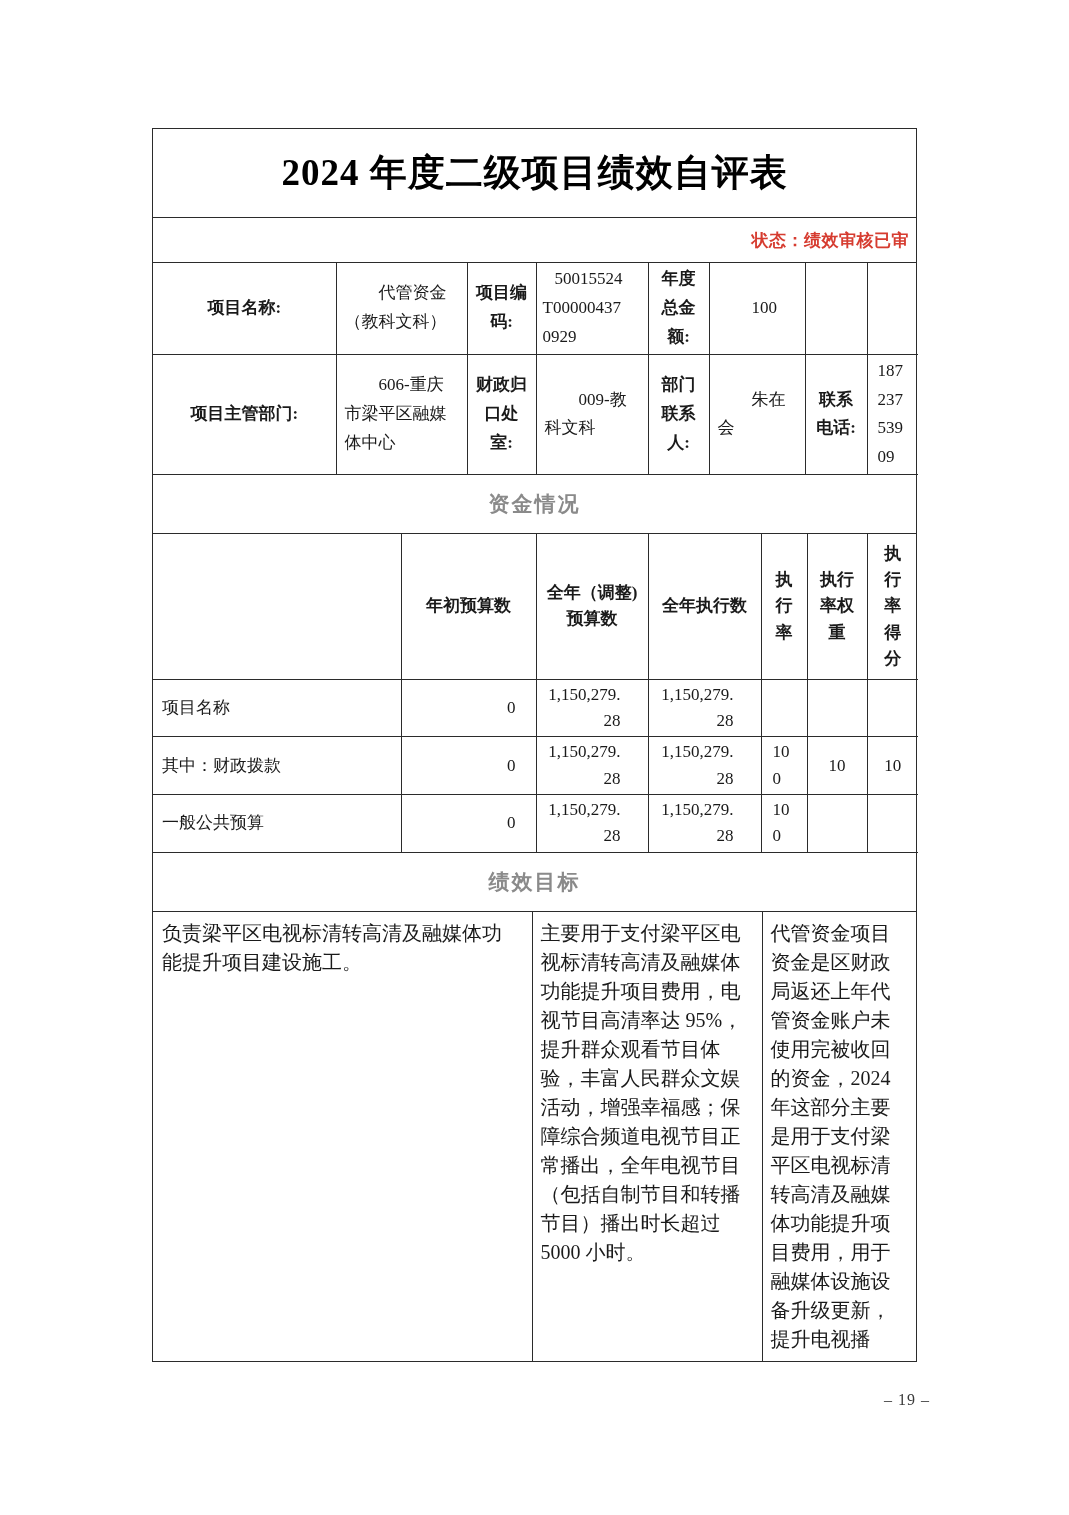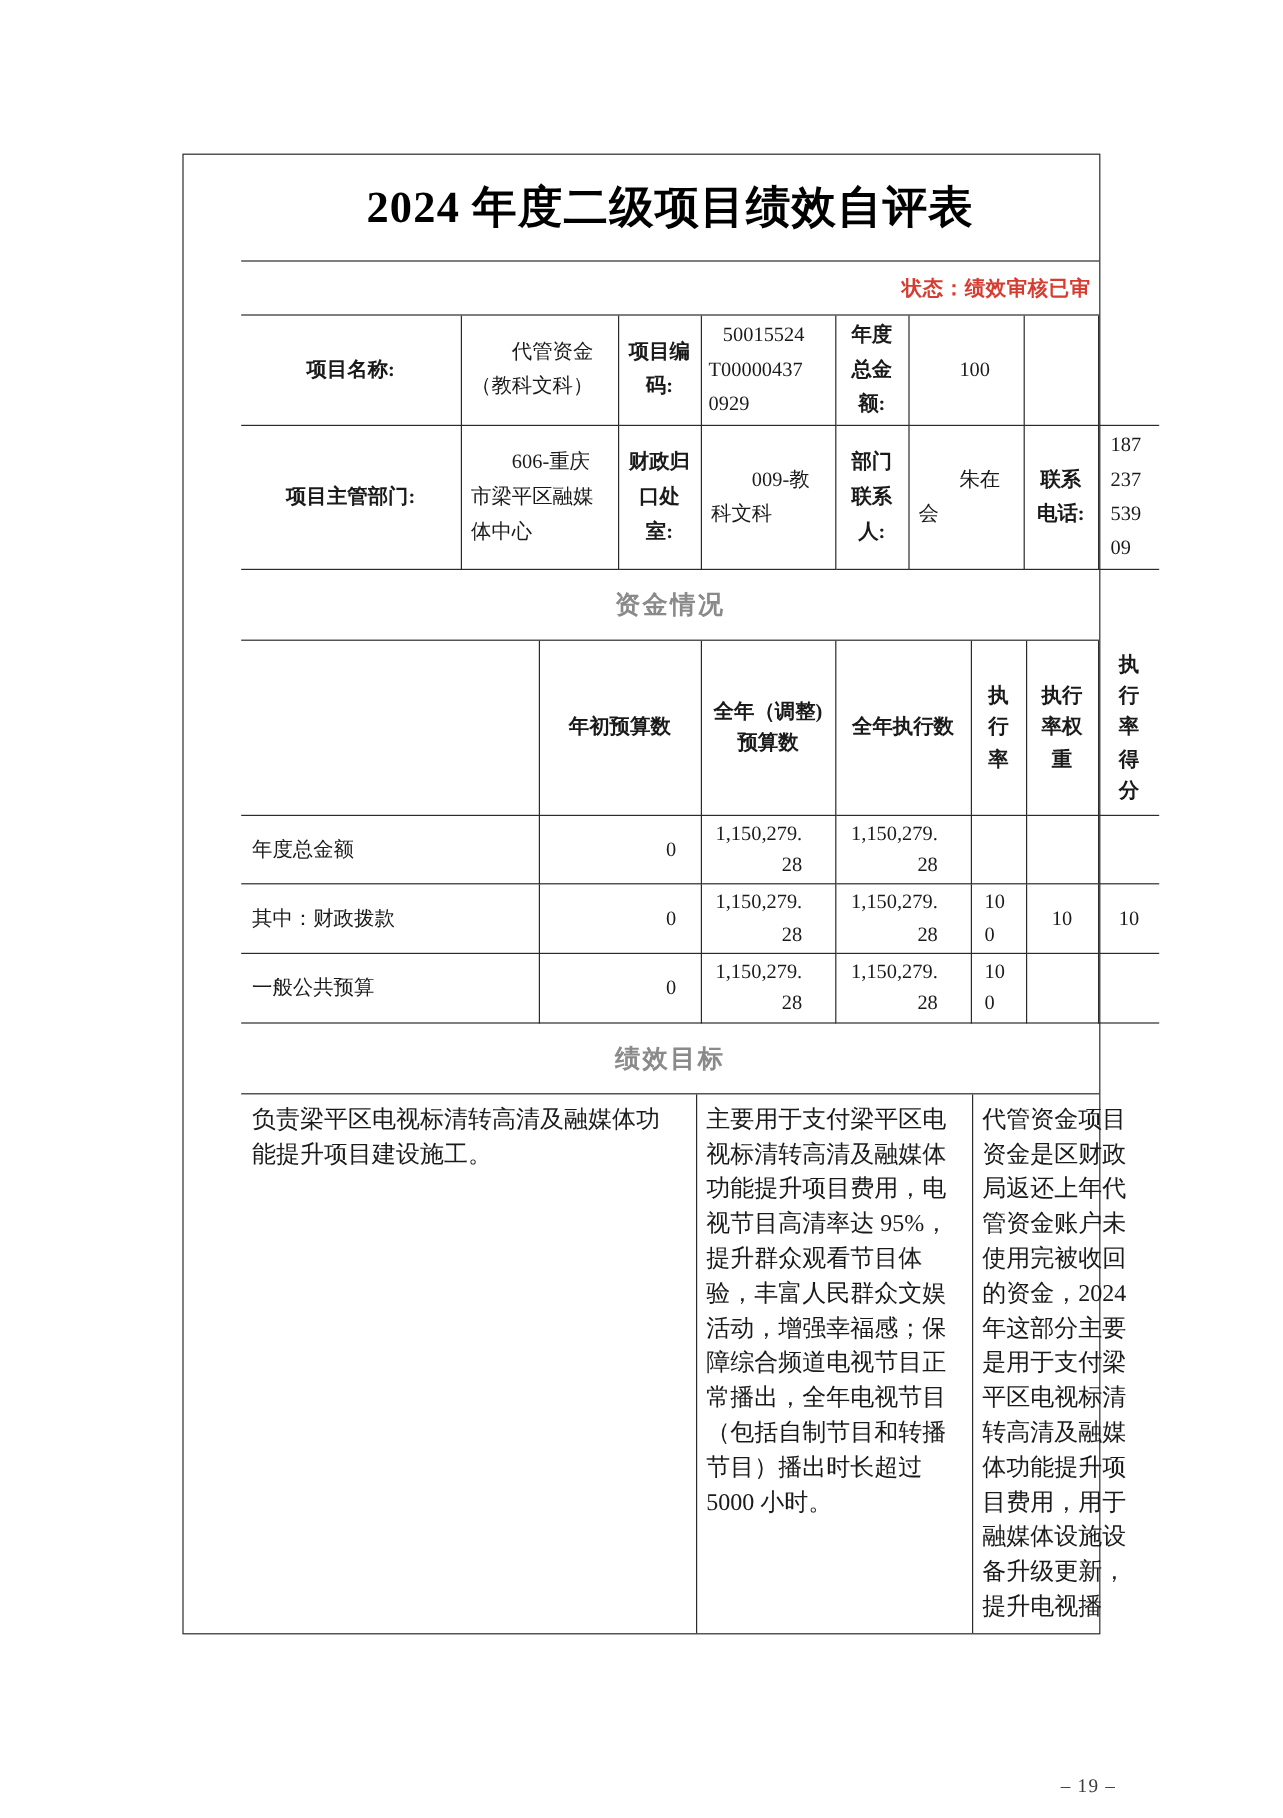--- a/index.html
+++ b/index.html
@@ -3,21 +3,21 @@
 <meta charset="utf-8">
 <style>
   html,body{margin:0;padding:0;}
   body{
     width:1069px;height:1515px;position:relative;background:#ffffff;
     font-family:"Liberation Serif","DejaVu Serif",serif;color:#1a1a1a;
     overflow:hidden;
   }
   .doc-table{
     position:absolute;left:152px;top:128px;width:765px;
-    border:1.6px solid #2b2b2b;box-sizing:border-box;background:#fff;padding-left:48px;
+    border:1.6px solid #2b2b2b;box-sizing:border-box;background:#fff;
   }
   .title-row{
     height:88px;display:flex;align-items:center;justify-content:center;
     border-bottom:1.6px solid #2b2b2b;
     font-size:37px;font-weight:bold;letter-spacing:1px;color:#000;
   }
   .status-row{
     height:45px;display:flex;align-items:center;justify-content:flex-end;
     padding-right:7px;border-bottom:1.6px solid #2b2b2b;box-sizing:border-box;
     color:#d63c30;font-weight:bold;font-size:17px;letter-spacing:.5px;
@@ -56,21 +56,21 @@
   .funds .rate{text-align:left;padding:2px 11px;word-break:break-all;}
   .funds .mid{text-align:center;}
 
   
   .goals{font-size:20px;}
   .goals th{font-weight:bold;text-align:center;padding:4px 8px;line-height:1.45;}
   .goals td{vertical-align:top;text-align:left;line-height:29px;padding:7px 8px;}
   .goals td.g-left{padding:7px 12px 7px 9px;}
 
   .page-number{
-    position:absolute;left:852px;top:1480px;width:110px;text-align:center;
+    position:absolute;left:852px;top:1391px;width:110px;text-align:center;
     font-size:16px;color:#3a3a3a;letter-spacing:1px;
   }
 </style>
 </head>
 <body>
 
 <div class="doc-table">
 
   <div class="title-row">2024 年度二级项目绩效自评表</div>
 
@@ -127,21 +127,21 @@
         <tr>
       <th style="height:145px"></th>
       <th>年初预算数</th>
       <th>全年（调整)预算数</th>
       <th>全年执行数</th>
       <th class="th-narrow">执行率</th>
       <th>执行率权重</th>
       <th class="th-narrow">执行率得分</th>
     </tr>
     <tr>
-      <td class="name" style="height:55px">年度总金额</td>
+      <td class="name" style="height:55px">项目名称</td>
       <td class="num">0</td>
       <td class="num-wrap">1,150,279.28</td>
       <td class="num-wrap">1,150,279.28</td>
       <td class="rate"></td>
       <td class="mid"></td>
       <td class="mid"></td>
     </tr>
     <tr>
       <td class="name" style="height:57px">其中：财政拨款</td>
       <td class="num">0</td>

